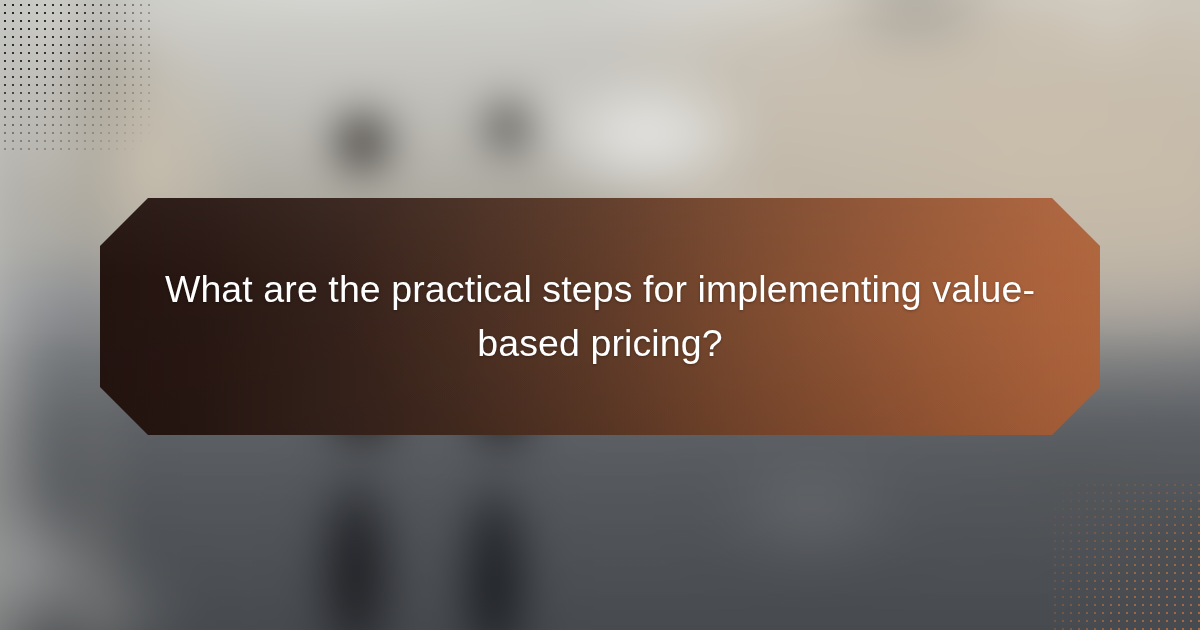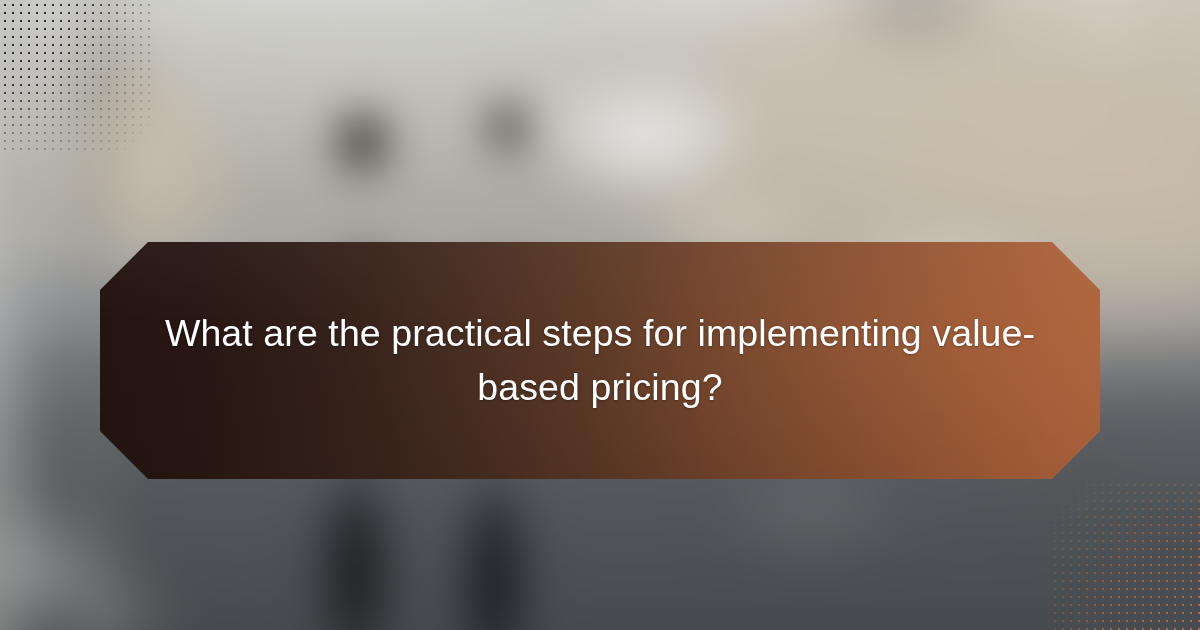--- a/index.html
+++ b/index.html
@@ -177,21 +177,20 @@
       #33201a 22%,
       #432a1f 36%,
       #573423 50%,
       #6d3f27 62%,
       #82492c 74%,
       #975431 86%,
       #a55c36 95%,
       #aa6038 100%);
     -webkit-clip-path: polygon(48px 0, calc(100% - 48px) 0, 100% 48px, 100% calc(100% - 48px), calc(100% - 48px) 100%, 48px 100%, 0 calc(100% - 48px), 0 48px);
     clip-path: polygon(48px 0, calc(100% - 48px) 0, 100% 48px, 100% calc(100% - 48px), calc(100% - 48px) 100%, 48px 100%, 0 calc(100% - 48px), 0 48px);
-    margin-top: 44px;
   }
 
   
   #banner::after {
     content: "";
     position: absolute;
     inset: 0;
     pointer-events: none;
     background:
       radial-gradient(ellipse 760px 300px at 78% 42%, rgba(255,190,140,0.10) 0%, rgba(255,190,140,0) 72%),

